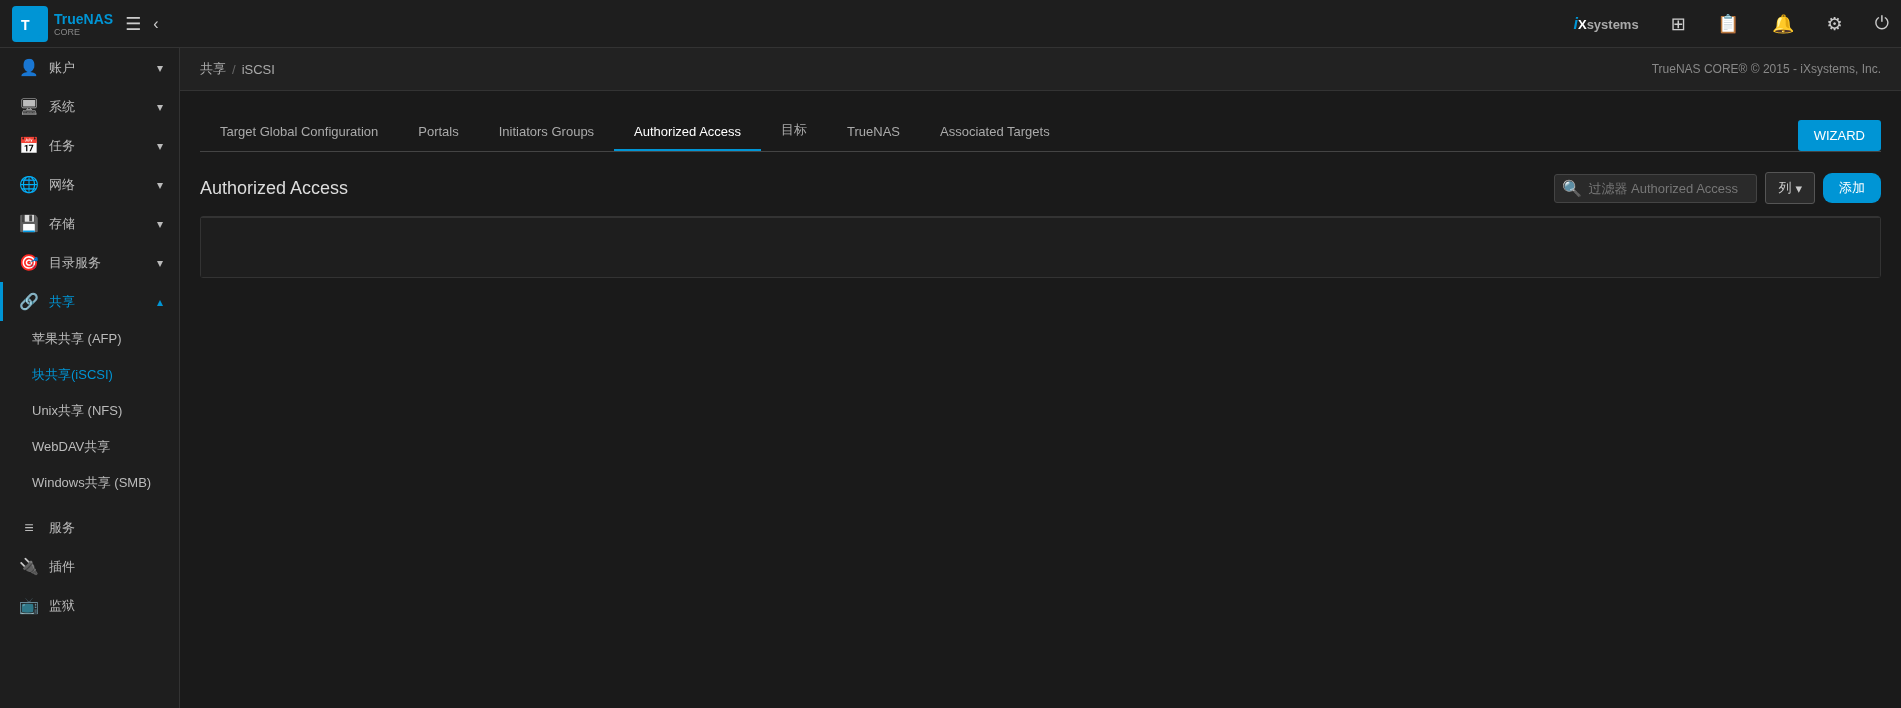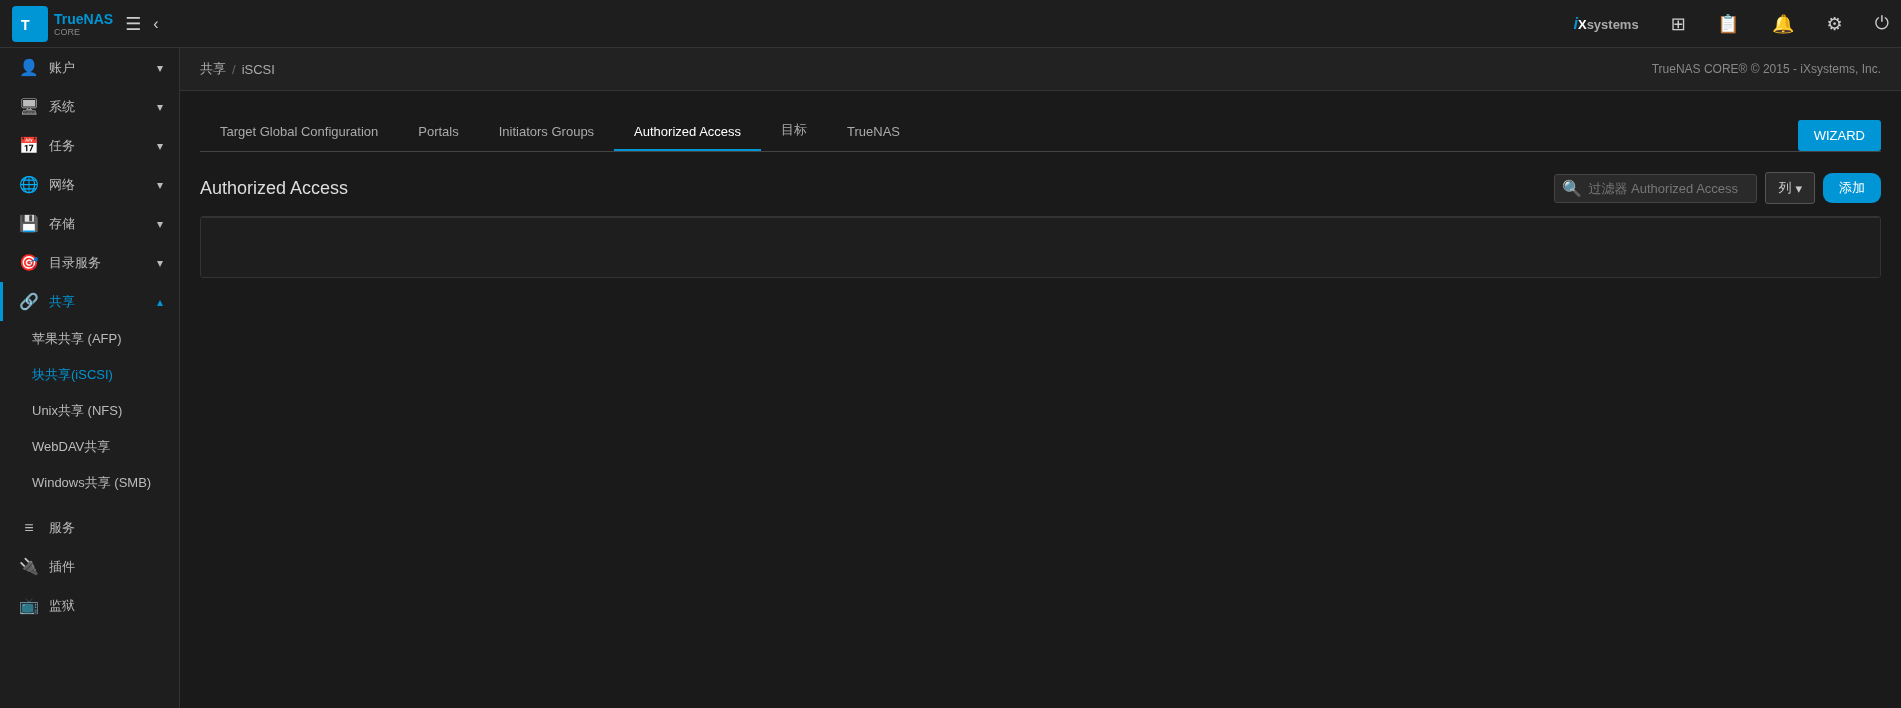--- a/index.html
+++ b/index.html
@@ -293,20 +293,21 @@
     <div class="page-content">
 
       <div class="tabs-and-wizard">
         <div class="tabs-group">
           <div class="tab-item">Target Global Configuration</div>
           <div class="tab-item">Portals</div>
           <div class="tab-item">Initiators Groups</div>
           <div class="tab-item active">Authorized Access</div>
           <div class="tab-item">目标</div>
           <div class="tab-item">TrueNAS</div>
+          <div class="tab-item">Associated Targets</div>
         </div>
         <button class="wizard-btn">WIZARD</button>
       </div>
 
       <div class="section-header">
         <div class="section-title">Authorized Access</div>
         <div class="section-actions">
           <div class="filter-box">
             <span style="color:#888;">🔍</span>
             <input type="text" placeholder="过滤器 Authorized Access" style="">

